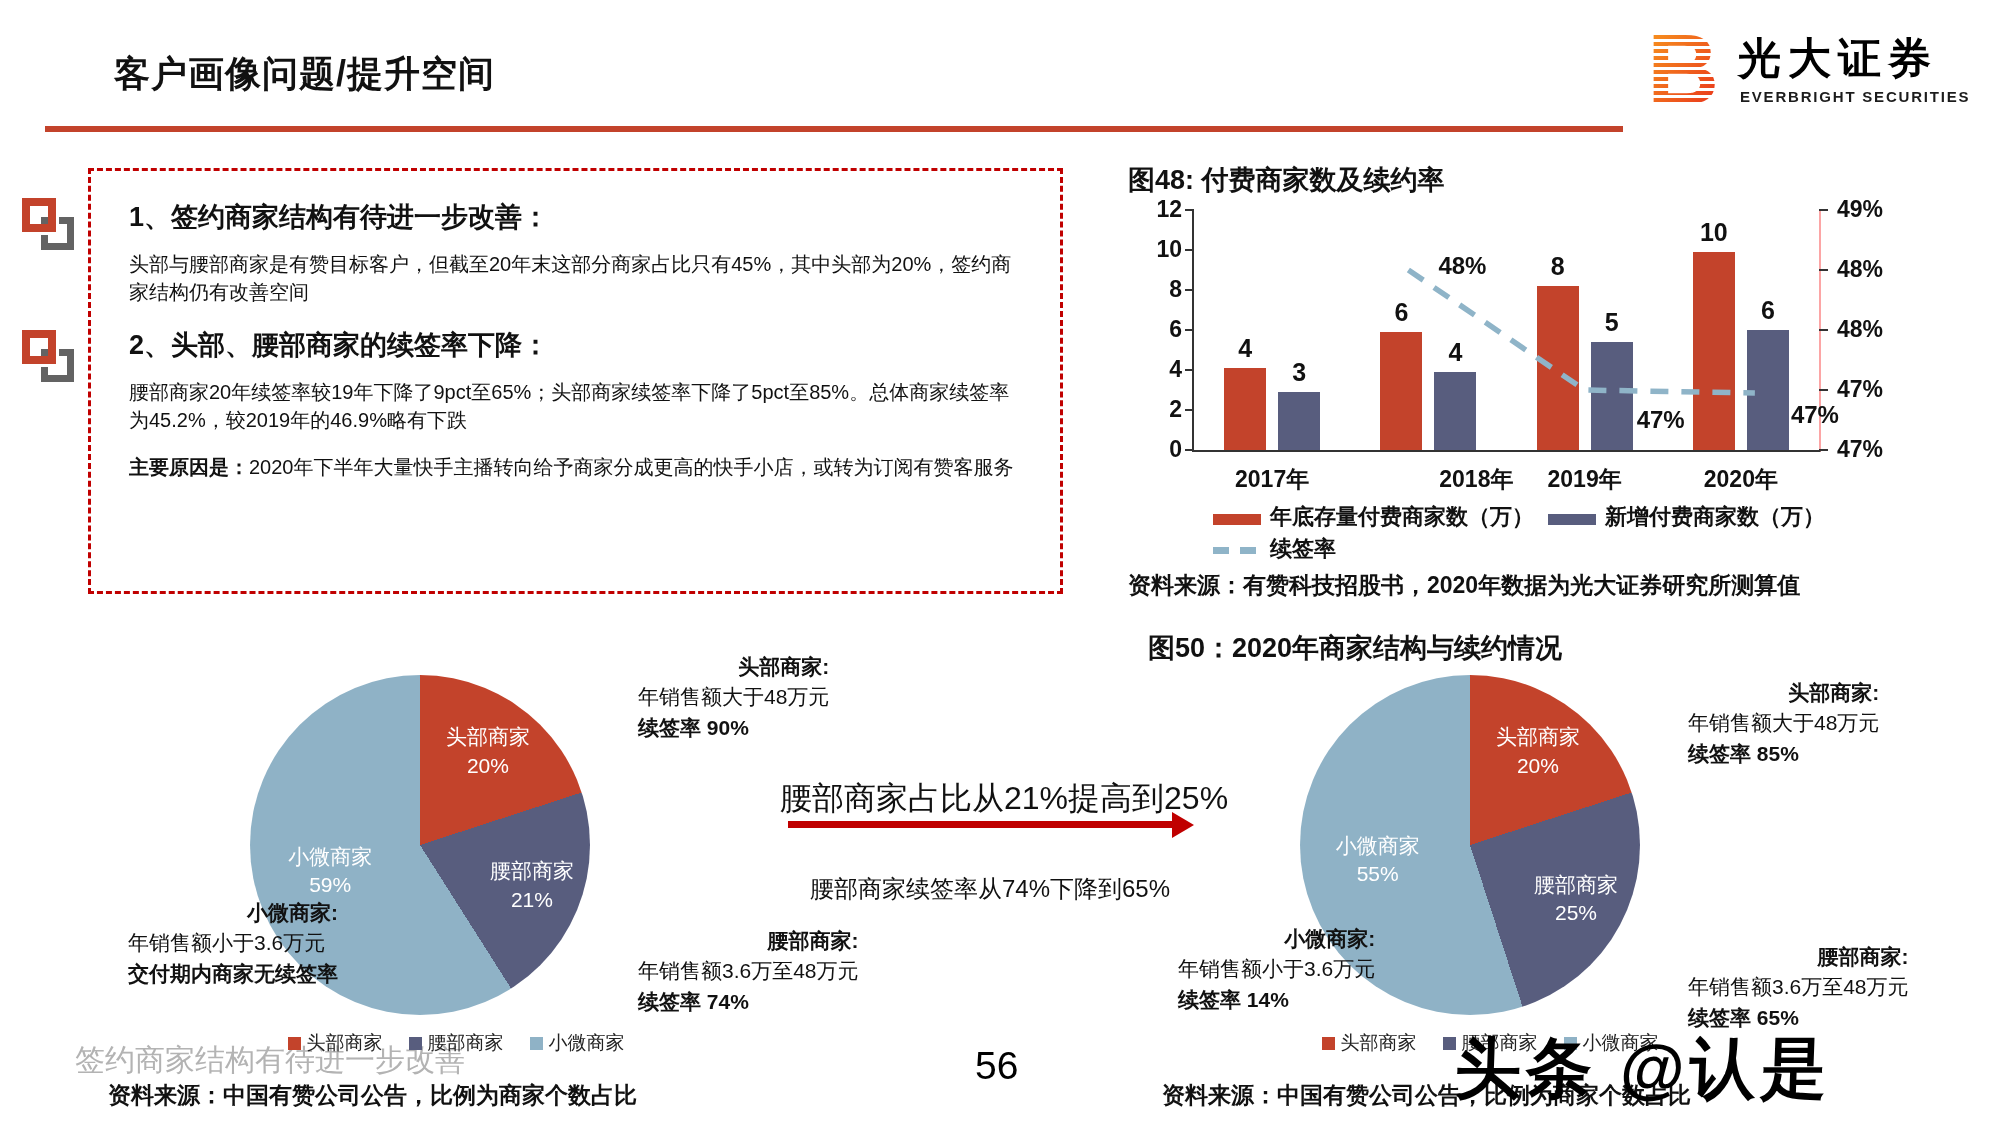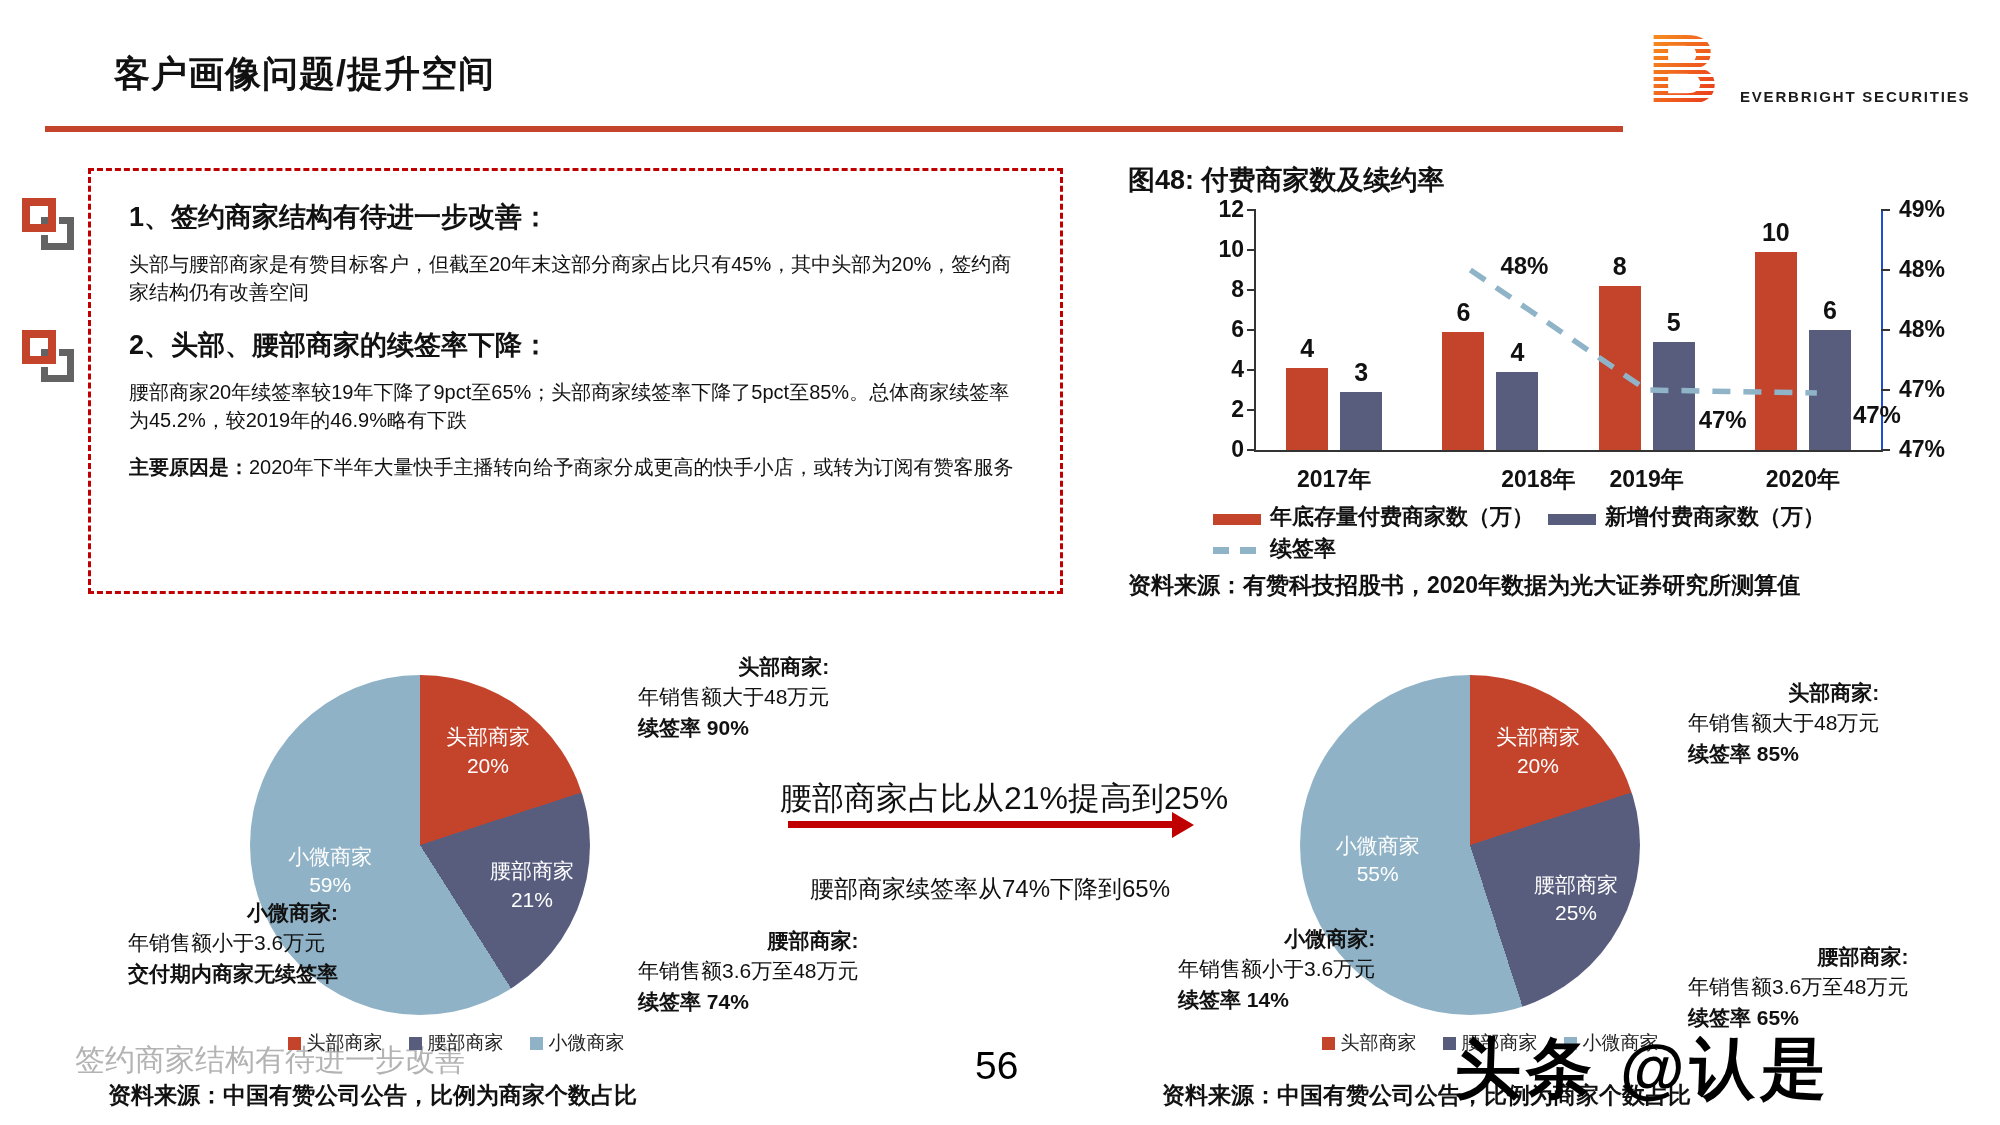--- a/index.html
+++ b/index.html
@@ -22,22 +22,22 @@
 
   
   .callout{left:88px;top:168px;width:975px;height:426px;border:3px dashed #C00000;box-sizing:border-box;padding:28px 38px 0 38px;}
   .cb-h{margin:0 0 14px 0;font-size:27px;font-weight:700;line-height:1.35;}
   .cb-p{margin:16px 0 20px 0;font-size:20px;line-height:1.38;}
   .cb-lead{font-weight:700;}
 
   
   .fig-title{font-size:27px;font-weight:700;white-space:nowrap;}
   #f48-title{left:1128px;top:162px;}
-  #f48-plot{position:absolute;left:1254px;top:210px;width:625px;height:240px;
-            border-left:2px solid #333;border-right:2px solid #1d4ed8;border-bottom:2px solid #333;}
+  #f48-plot{position:absolute;left:1192px;top:210px;width:625px;height:240px;
+            border-left:2px solid #333;border-right:2px solid #fca5a5;border-bottom:2px solid #333;}
   .tickL{position:absolute;left:-62px;width:50px;text-align:right;font-size:23px;font-weight:700;}
   .tickR{position:absolute;left:643px;font-size:23px;font-weight:700;white-space:nowrap;}
   .tmark{position:absolute;background:#333;}
   .bar{position:absolute;bottom:0;}
   .bar-label{position:absolute;transform:translateX(-50%);font-size:25px;font-weight:700;}
   .cat-label{position:absolute;top:254px;transform:translateX(-50%);font-size:23px;font-weight:700;white-space:nowrap;}
   .line-label{position:absolute;font-size:24px;font-weight:700;white-space:nowrap;}
   .lg-sw{position:absolute;width:48px;height:11px;}
   .lg-tx{position:absolute;font-size:22px;font-weight:700;white-space:nowrap;}
   .src{position:absolute;font-size:23px;font-weight:700;white-space:nowrap;}
@@ -96,20 +96,21 @@
             <rect y="36" width="68" height="3"></rect>
             <rect y="43" width="68" height="3"></rect>
           <rect y="50" width="68" height="3"></rect>
             <rect y="57" width="68" height="3"></rect>
             <rect y="64" width="68" height="3"></rect>
           <rect y="71" width="68" height="3"></rect>
             <rect y="78" width="68" height="3"></rect>
         </g>
       </g>
     </svg>
+    <div class="logo-cn">光大证券</div>
     <div class="logo-en">EVERBRIGHT SECURITIES</div>
   </div>
 
   <div class="sq-icon" style="left:22px;top:198px;">
     <span class="sq orange"></span>
     <span class="sq gray"></span>
   </div>
   <div class="sq-icon" style="left:22px;top:330px;">
     <span class="sq orange"></span>
     <span class="sq gray"></span>
@@ -227,20 +228,21 @@
         <div class="leg-tx">小微商家</div>
       </div>
     </div>
   <div class="src" style="left:108px;top:1080px;">资料来源：中国有赞公司公告，比例为商家个数占比</div>
 
   <div class="abs tr-label">腰部商家占比从21%提高到25%</div>
   <div class="abs tr-body"></div>
   <div class="abs tr-head"></div>
   <div class="abs tr-line tr-line2">腰部商家续签率从74%下降到65%</div>
 
+  <div class="abs fig-title" style="left:1148px;top:630px;">图50：2020年商家结构与续约情况</div>
   <div class="pie" id="f50-pie" style="left: 1300px; top: 675px; background: conic-gradient(rgb(195, 67, 43) 0deg, rgb(195, 67, 43) 72deg, rgb(88, 93, 126) 72deg, rgb(88, 93, 126) 162deg, rgb(143, 178, 198) 162deg, rgb(143, 178, 198) 360deg);">
       <div class="pie-label" style="left: 237.948px; top: 76.4776px;">
         <div>头部商家</div>
         <div>20%</div>
       </div>
       <div class="pie-label" style="left: 276.03px; top: 224.025px;">
         <div>腰部商家</div>
         <div>25%</div>
       </div>
       <div class="pie-label" style="left: 77.6511px; top: 184.627px;">

